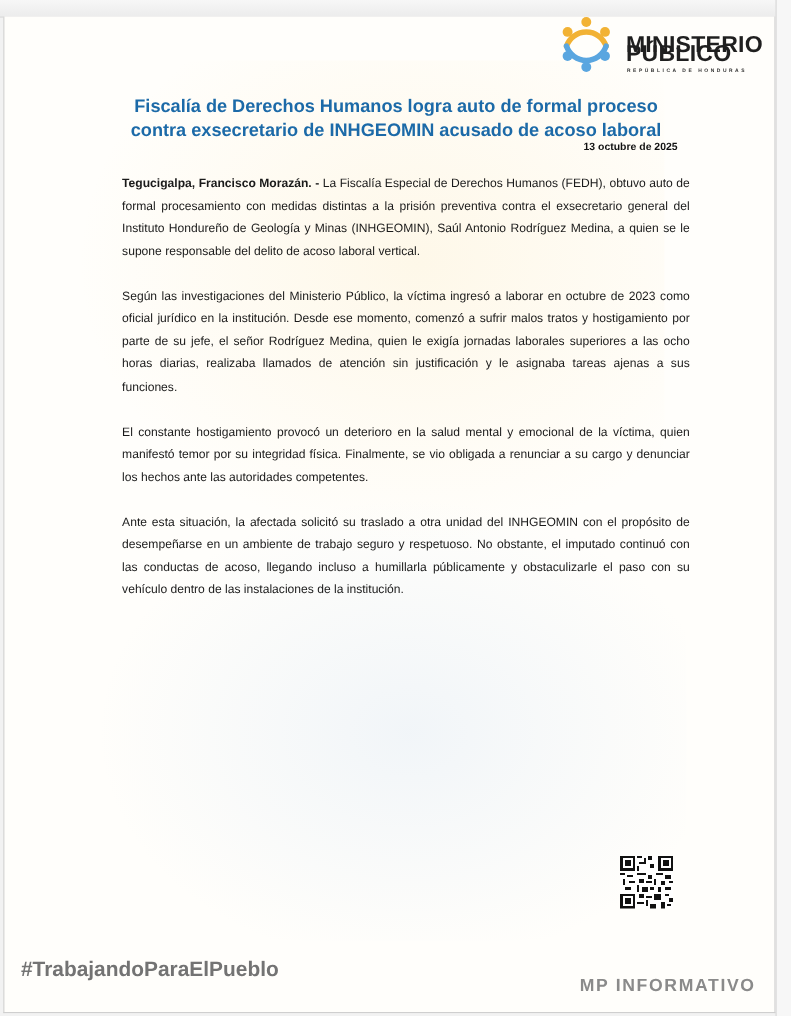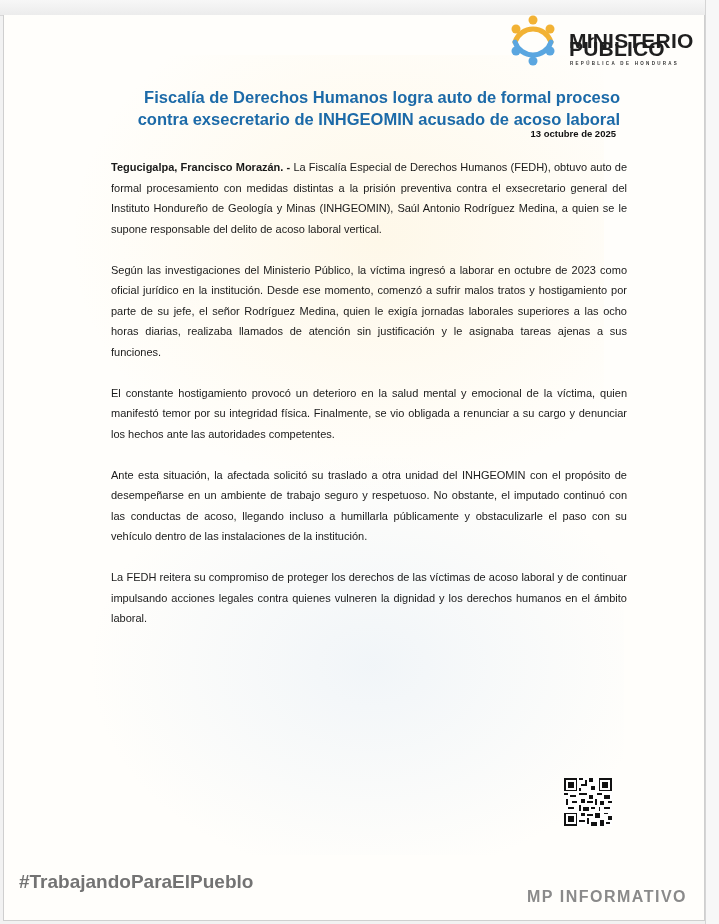--- a/index.html
+++ b/index.html
@@ -45,21 +45,21 @@
   }
   .logo-text-1 { top: 6px; margin-top: 12px; }
   .logo-text-2 { top: 26px; }
   .logo-sub {
     position: absolute; left: 65px; top: 49px; font-size: 4.5px; letter-spacing: 2.3px;
     color: #333; font-weight: bold;
   }
   
   .title {
     position: absolute; left: 100px; top: 86px; width: 520px;
-    text-align: right; color: #1c6aa8; font-weight: bold;
+    text-align: center; color: #1c6aa8; font-weight: bold;
     font-size: 16.5px; line-height: 22px;
   }
   .date {
     position: absolute; right: 103px; top: 128px;
     font-size: 9.5px; font-weight: bold; color: #111;
   }
   
   .body {
     position: absolute; left: 111px; top: 157px; width: 516px;
     color: #1a1a1a; font-size: 11px; line-height: 20.5px;
@@ -114,21 +114,20 @@
   <div>Fiscalía de Derechos Humanos logra auto de formal proceso</div>
   <div>contra exsecretario de INHGEOMIN acusado de acoso laboral</div>
 </div>
 <div class="date">13 octubre de 2025</div>
 
 <div class="body">
   <p><span class="lead">Tegucigalpa, Francisco Morazán. -</span><span> La Fiscalía Especial de Derechos Humanos (FEDH), obtuvo auto de formal procesamiento con medidas distintas a la prisión preventiva contra el exsecretario general del Instituto Hondureño de Geología y Minas (INHGEOMIN), Saúl Antonio Rodríguez Medina, a quien se le supone responsable del delito de acoso laboral vertical.</span></p>
   <p>Según las investigaciones del Ministerio Público, la víctima ingresó a laborar en octubre de 2023 como oficial jurídico en la institución. Desde ese momento, comenzó a sufrir malos tratos y hostigamiento por parte de su jefe, el señor Rodríguez Medina, quien le exigía jornadas laborales superiores a las ocho horas diarias, realizaba llamados de atención sin justificación y le asignaba tareas ajenas a sus funciones.</p>
   <p>El constante hostigamiento provocó un deterioro en la salud mental y emocional de la víctima, quien manifestó temor por su integridad física. Finalmente, se vio obligada a renunciar a su cargo y denunciar los hechos ante las autoridades competentes.</p>
   <p>Ante esta situación, la afectada solicitó su traslado a otra unidad del INHGEOMIN con el propósito de desempeñarse en un ambiente de trabajo seguro y respetuoso. No obstante, el imputado continuó con las conductas de acoso, llegando incluso a humillarla públicamente y obstaculizarle el paso con su vehículo dentro de las instalaciones de la institución.</p>
-  <p>La FEDH reitera su compromiso de proteger los derechos de las víctimas de acoso laboral y de continuar impulsando acciones legales contra quienes vulneren la dignidad y los derechos humanos en el ámbito laboral.</p>
 </div>
 
 <svg class="qr" viewBox="0 0 25 25" shape-rendering="crispEdges">
   <rect width="25" height="25" fill="#fff"></rect>
   <g fill="#111">
     <path d="M0 0h7v7H0z M1 1v5h5V1z M2 2h3v3H2z" fill-rule="evenodd"></path>
     <path d="M18 0h7v7h-7z M19 1v5h5V1z M20 2h3v3h-3z" fill-rule="evenodd"></path>
     <path d="M0 18h7v7H0z M1 19v5h5v-5z M2 20h3v3H2z" fill-rule="evenodd"></path>
     <rect x="8" y="0" width="2" height="1"></rect>
       <rect x="11" y="1" width="1" height="2"></rect>

